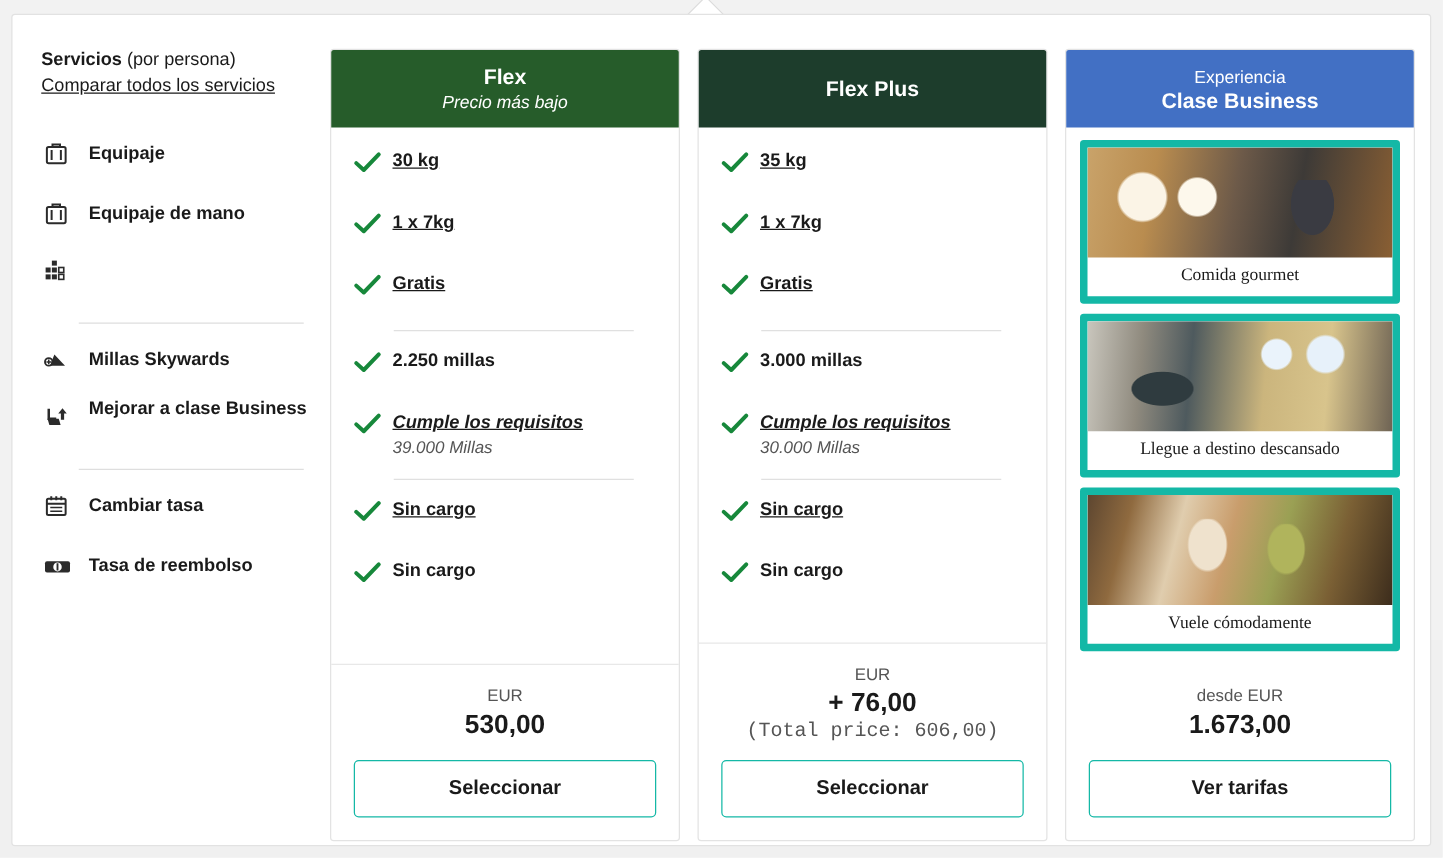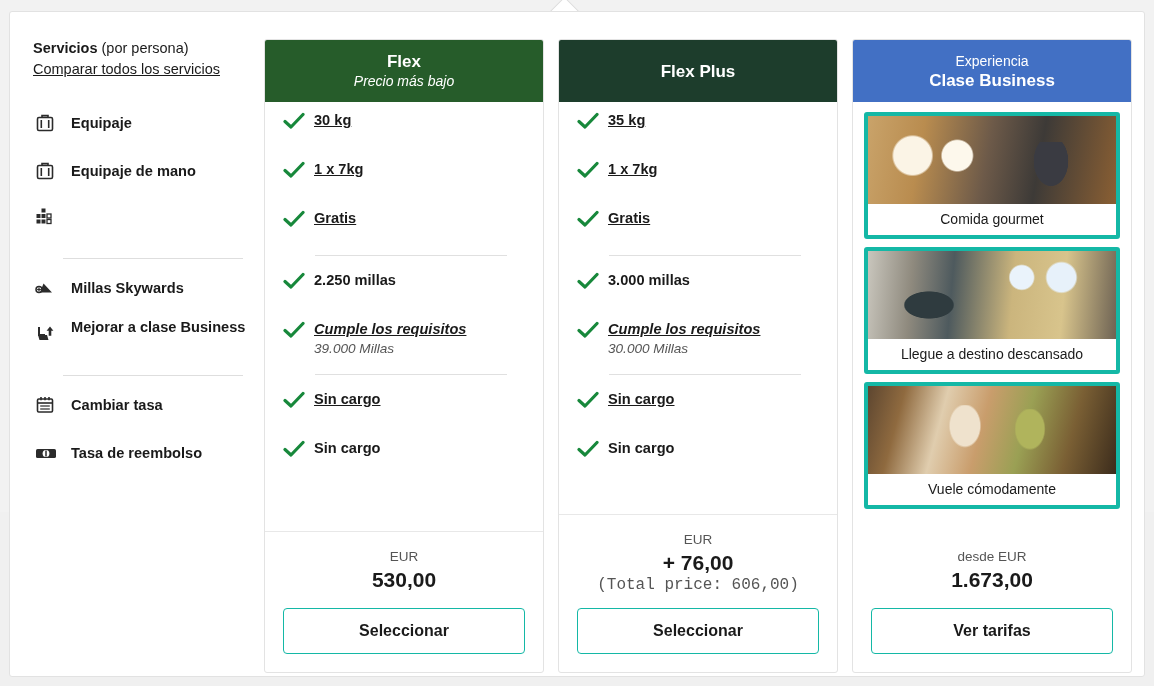--- a/index.html
+++ b/index.html
@@ -95,21 +95,21 @@
     height: 62px;
     display: flex; flex-direction: column;
     align-items: center; justify-content: center;
     color: #ffffff;
     border-radius: 2px 2px 0 0;
   }
   .head-main { font-size: 17px; font-weight: bold; line-height: 21px; }
   .head-sub-it { font-size: 14px; font-style: italic; line-height: 19px; }
   .head-sub-top { font-size: 14px; font-weight: normal; line-height: 18px; }
 
-  .card-body { flex: 1; padding: 0 18px; position: relative; }
+  .card-body { flex: 1; padding: 9px 18px; position: relative; }
   .feat {
     display: flex; align-items: flex-start;
     min-height: 49px;
     padding-top: 9px;
   }
   .feat.two { min-height: 57px; font-style: italic; }
   .chk {
     width: 22px; min-width: 22px; height: 18px;
     margin-right: 9px; margin-top: 1px;
   }
@@ -140,25 +140,26 @@
     border: 1px solid #14b8a6;
     border-radius: 4px;
     font-family: "Liberation Sans", sans-serif;
     font-size: 16px; font-weight: bold; color: #1a1a1a;
     cursor: pointer;
   }
 
   
   .biz-body { padding: 10px 11px 0; }
   .tile {
-    border: 4px solid #14b8a6;
+    border: 6px solid #14b8a6;
     border-radius: 3px;
     margin-bottom: 8px;
     overflow: hidden;
     background: #fff;
+    font-family: Liberation Serif, serif;
   }
   .tile-img { height: 88px; position: relative; overflow: hidden; }
   .tile-cap {
     text-align: center;
     font-size: 14px; color: #1a1a1a;
     line-height: 18px;
     padding: 6px 4px 7px;
   }
   
   .ph1 { background:

